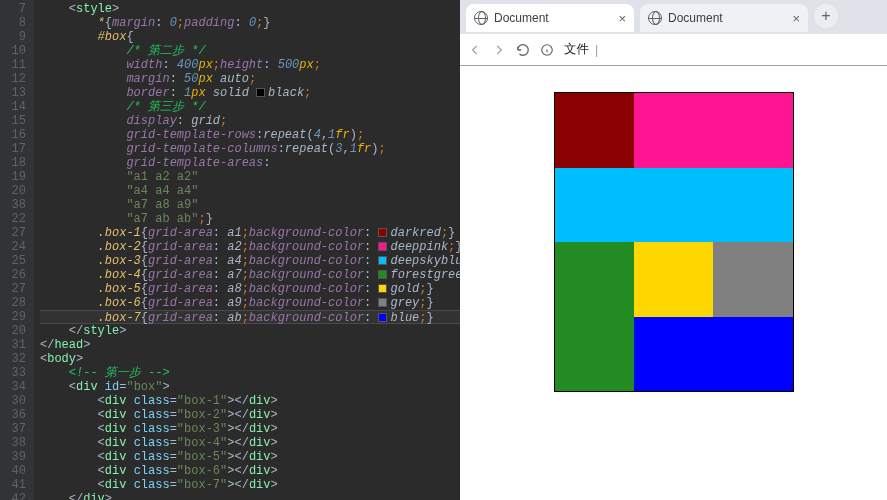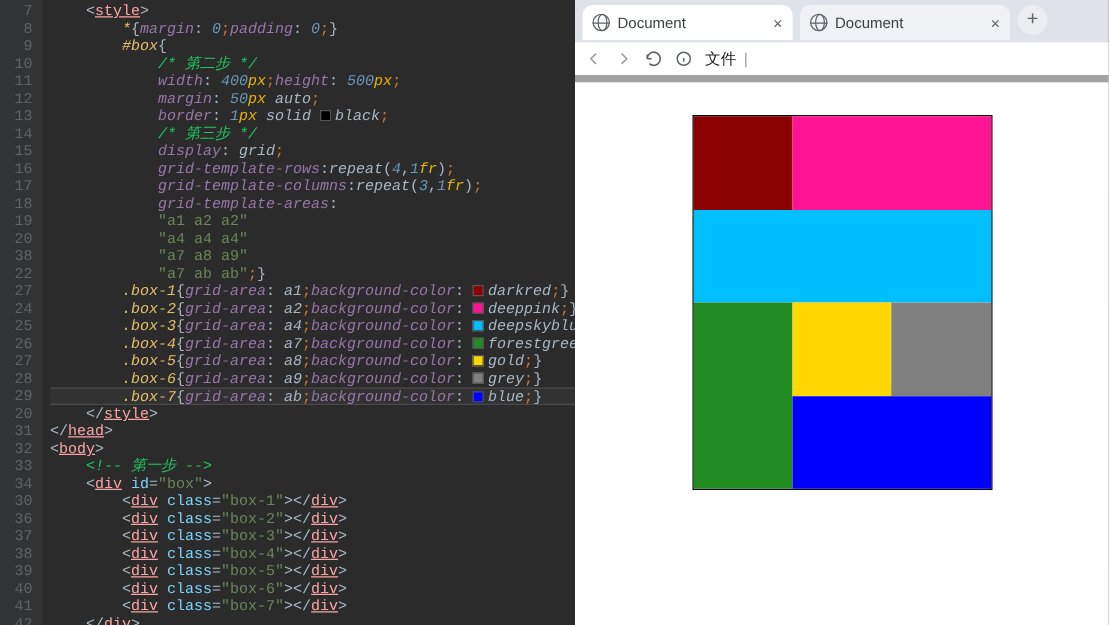--- a/index.html
+++ b/index.html
@@ -33,21 +33,21 @@
   }
   .code {
     flex:1;
     padding-top:2px;
     padding-left:6px;
     line-height:14px;
     white-space:pre;
   }
   .code .row { height:14px; }
   .hl-line { background:#323232; border:1px solid #4a4a4a; border-left:none; border-right:none; }
-  .tk-tag    { color:#fca5a5; font-style:normal;text-decoration:underline;}
+  .tk-tag    { color:#86efac; font-style:normal;}
   .tk-attr   { color:#7dd3fc; font-style:normal;}
   .tk-str    { color:#6a8759; font-style:normal;}
   .tk-brkt   { color:#a9b7c6; font-style:normal;}
   .tk-sel    { color:#e8bf6a; font-style: italic;}
   .tk-prop   { color:#9876aa; font-style: italic;}
   .tk-val    { color:#a9b7c6; font-style: italic;}
   .tk-num    { color:#6897bb; font-style: italic;}
   .tk-unit   { color:#eab308; font-style: italic;}
   .tk-pn     { color:#cc7832; font-style:normal;}
   .tk-cmt    { color:#22c55e; }
@@ -89,21 +89,21 @@
   .globe::before{content:"";position:absolute;left:50%;top:-1px;bottom:-1px;width:6px;margin-left:-3px;border:1.4px solid #5f6368;border-radius:50%;}
   .globe::after{content:"";position:absolute;top:50%;left:-1px;right:-1px;height:0;border-top:1.4px solid #5f6368;}
   .tab .x { margin-left:auto; font-size:13px; color:#5f6368; cursor:pointer;}
   .newtab {
     width:24px;height:24px;border-radius:50%;display:flex;align-items:center;justify-content:center;
     font-size:16px;color:#5f6368; background:rgba(255,255,255,.4);
   }
   .toolbar {
     flex:0 0 32px; background:#fff; display:flex; align-items:center;
     padding:0 8px; gap:10px; font-size:12.5px; color:#5f6368;
-    border-bottom:6px solid #a3a3a3; position:relative; z-index:1;
+    border-bottom:1px solid #a3a3a3; position:relative; z-index:1;
   }
   .nav-ico { width:14px;height:14px;display:flex;align-items:center;justify-content:center;color:#9aa0a6;}
   .nav-ico.enabled{color:#5f6368;}
   .addr { display:flex; align-items:center; gap:6px; color:#202124; }
   .sep{color:#9aa0a6;}
   .viewport{
     flex:1; background:#fff; position:relative; z-index:1;
     display:flex; justify-content:center; padding:26px 0;
   }
   .box{

